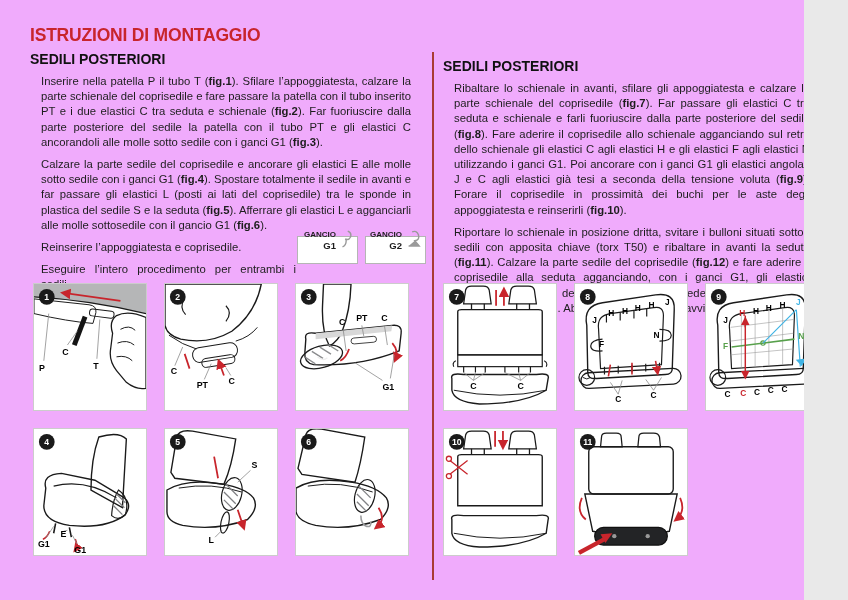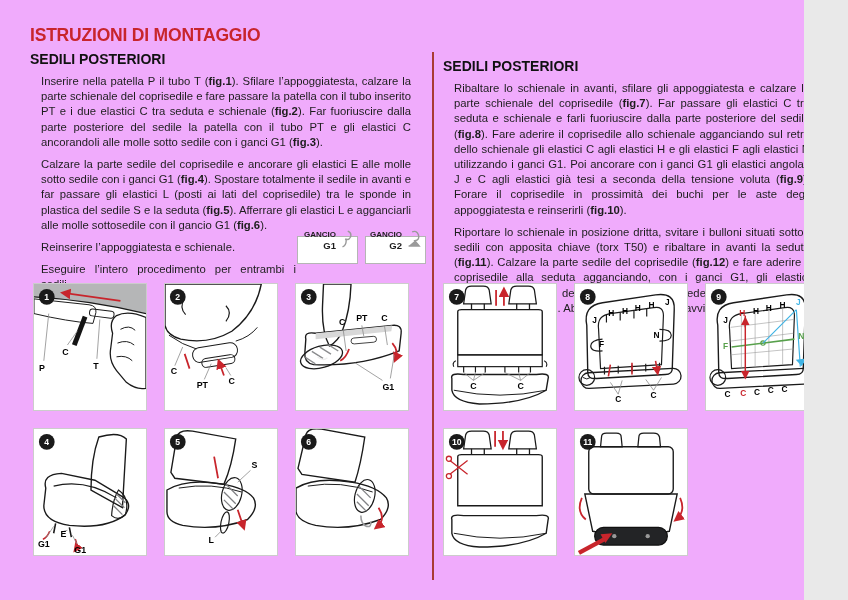--- a/index.html
+++ b/index.html
@@ -32,21 +32,21 @@
 </head>
 <body>
 
 <div class="page">
 
   <div class="col col-left">
     <h1 class="doc-title">ISTRUZIONI DI MONTAGGIO</h1>
     <h2 class="sec">SEDILI POSTERIORI</h2>
     <p class="body">Inserire nella patella P il tubo T (<b>fig.1</b>). Sfilare l’appoggiatesta, calzare la parte schienale del coprisedile e fare passare la patella con il tubo inserito PT e i due elastici C tra seduta e schienale (<b>fig.2</b>). Far fuoriuscire dalla parte posteriore del sedile la patella con il tubo PT e gli elastici C ancorandoli alle molle sotto sedile con i ganci G1 (<b>fig.3</b>).</p>
     <p class="body">Calzare la parte sedile del coprisedile e ancorare gli elastici E alle molle sotto sedile con i ganci G1 (<b>fig.4</b>). Spostare totalmente il sedile in avanti e far passare gli elastici L (posti ai lati del coprisedile) tra le sponde in plastica del sedile S e la seduta (<b>fig.5</b>). Afferrare gli elastici L e agganciarli alle molle sottosedile con il gancio G1 (<b>fig.6</b>).</p>
-    <p class="body">Reinserire l’appoggiatesta e schienale.</p>
+    <p class="body">Reinserire l’appoggiatesta e coprisedile.</p>
     <p class="body" style="width:255px;">Eseguire l’intero procedimento per entrambi i sedili.</p>
   </div>
 
   <div class="hookbox hb1">
     <span class="txt">
       <span class="l1">GANCIO</span>
       <span class="l2">G1</span>
     </span>
     <svg width="14" height="22" viewBox="0 0 16 24">
       <path d="M10,3 q5,2 3,7 q-2,4 -6,2 M8,12 q1,7 -4,9" stroke="#9a9a9a" stroke-width="1.6" fill="none"></path>

